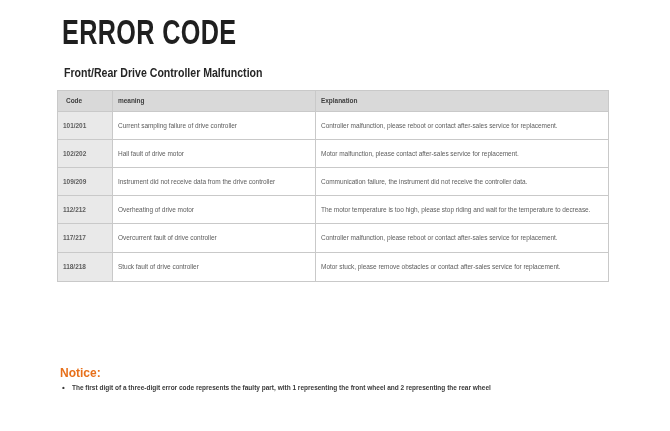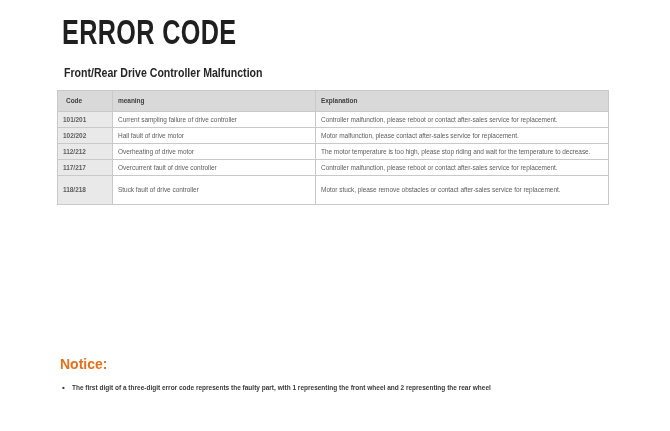--- a/index.html
+++ b/index.html
@@ -76,42 +76,42 @@
   }
   .error-table thead tr {
     height: 21px;
     background: var(--header-bg);
   }
   .error-table th {
     font-weight: bold;
     color: var(--code-text);
     text-align: left;
   }
-  .error-table tbody tr { height: 16px; background: #ffffff; }
+  .error-table tbody tr { height: 28px; background: #ffffff; }
   .error-table tbody tr:nth-child(5),
   .error-table tbody tr:nth-child(6),
   .error-table tbody tr:nth-child(7) { height: 29px; }
   .error-table td { color: var(--body-text); }
   .col-code-w { width: 55px; }
   .col-meaning-w { width: 203px; }
   .col-explanation-w { width: 293px; }
   .code-cell, th.col-code {
     background: var(--code-col-bg);
     font-weight: bold;
     color: var(--code-text);
     padding-left: 8px;
   }
   th.col-code { background: var(--header-bg); }
 
   .notice-title {
     position: absolute;
     left: 60px;
-    top: 356px;
+    top: 365px;
     margin: 0;
-    font-size: 14px;
+    font-size: 12px;
     line-height: 16px;
     font-weight: bold;
     color: var(--accent-orange);
   }
   .notice-list {
     position: absolute;
     left: 62px;
     top: 383px;
     margin: 0;
     padding: 0;
@@ -186,20 +186,31 @@
     </td>
     <td class="meaning-cell">
       <div class="cn">Hall fault of drive motor</div>
     </td>
     <td class="explanation-cell">
       <div class="cn">Motor malfunction, please contact after-sales service for replacement.</div>
     </td>
   </tr>
         <tr>
     <td class="code-cell">
+      <div class="cn">109/209</div>
+    </td>
+    <td class="meaning-cell">
+      <div class="cn">Instrument did not receive data from the drive controller</div>
+    </td>
+    <td class="explanation-cell">
+      <div class="cn">Communication failure, the instrument did not receive the controller data.</div>
+    </td>
+  </tr>
+        <tr>
+    <td class="code-cell">
       <div class="cn">112/212</div>
     </td>
     <td class="meaning-cell">
       <div class="cn">Overheating of drive motor</div>
     </td>
     <td class="explanation-cell">
       <div class="cn">The motor temperature is too high, please stop riding and wait for the temperature to decrease.</div>
     </td>
   </tr>
         <tr>

